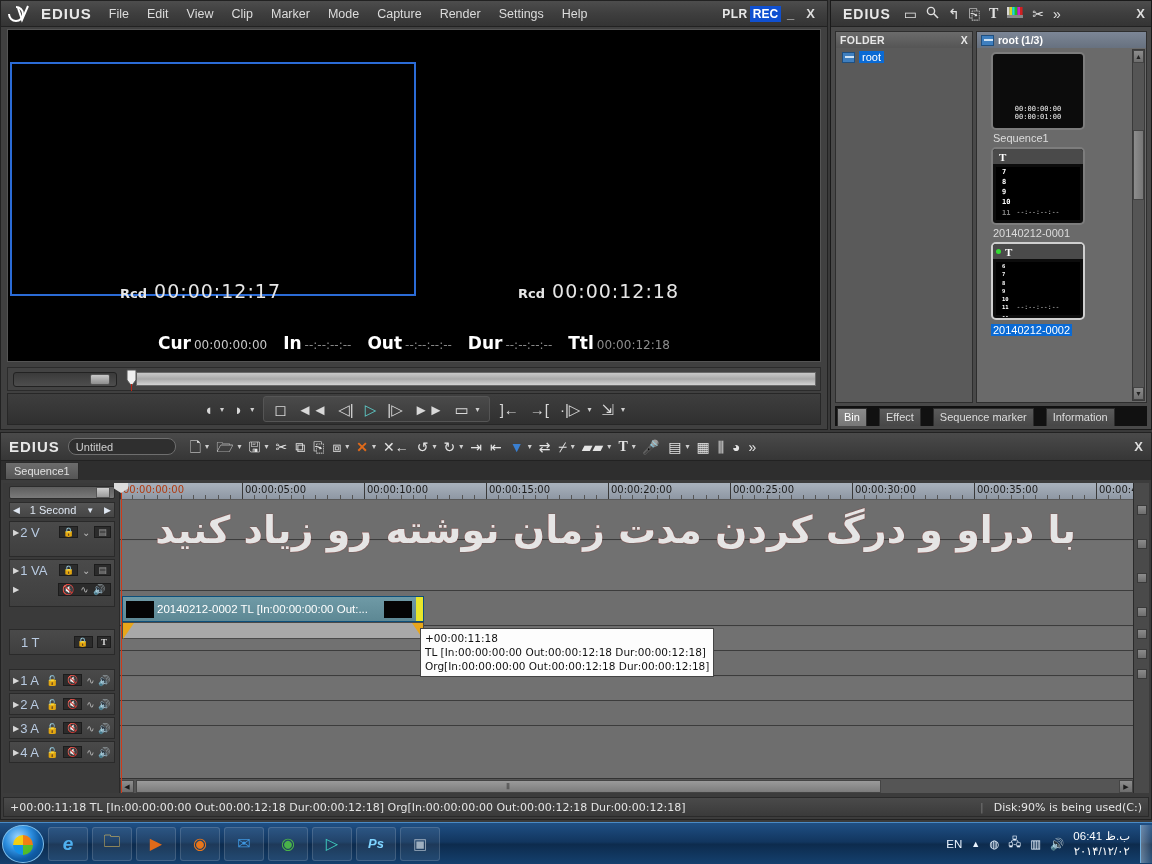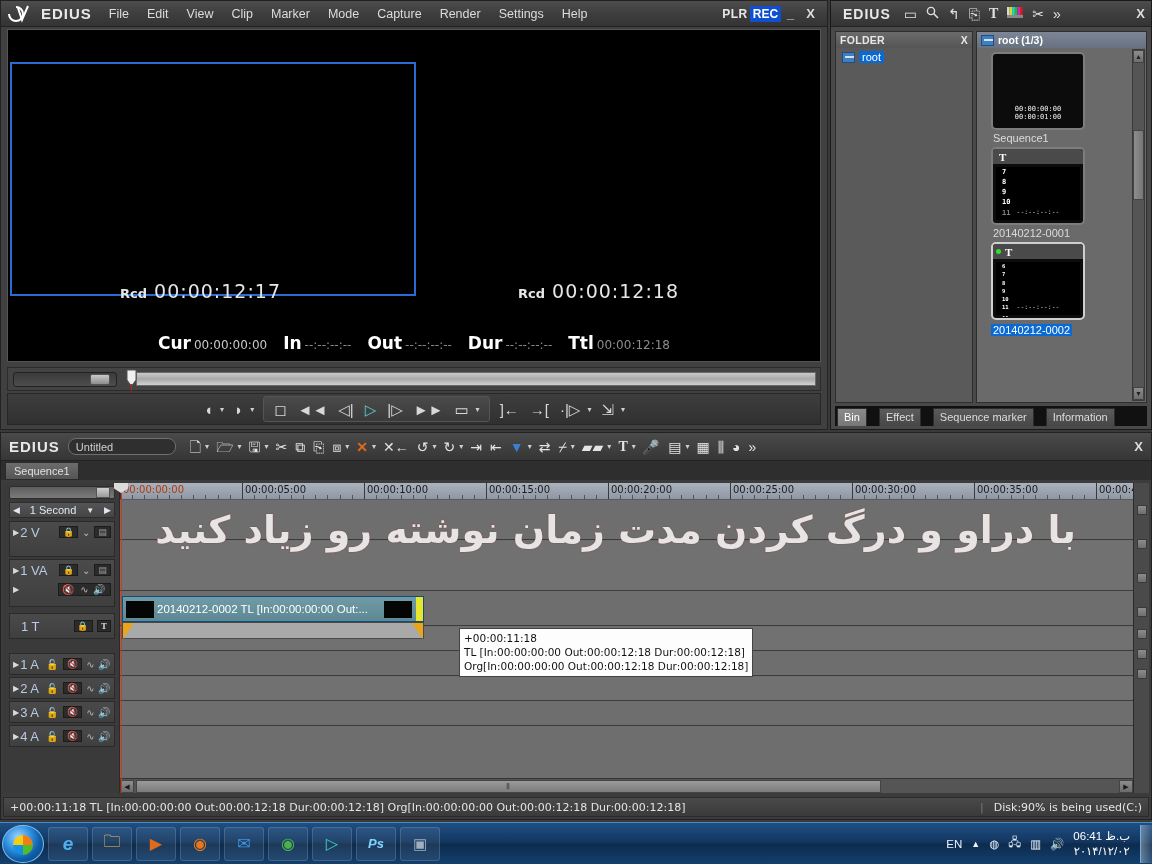--- a/index.html
+++ b/index.html
@@ -218,21 +218,20 @@
   .clip-yellow { position:absolute; right:0; top:0; width:7px; height:100%; background:#e8e62a;}
   .clip-low { position:absolute; background:#a9a9a9; border:1px solid #4a4a4a; height:17px;}
   .tri-l { position:absolute; left:0; top:0; width:0; height:0;
            border-left:11px solid #e8a61a; border-bottom:16px solid transparent;}
   .tri-r { position:absolute; right:0; top:0; width:0; height:0;
            border-right:11px solid #e8a61a; border-bottom:16px solid transparent;}
   .tooltip {
     position:absolute; background:#fdfdfd; border:1px solid #444; padding:2px 4px;
     font-size:10.5px; color:#111; line-height:1.35; white-space:nowrap; z-index:20;
     font-family:"DejaVu Sans", sans-serif;
-    margin-left:39px;
   }
   .hscroll { position:absolute; left:0; right:0; bottom:0; height:15px;
              background:#555; border-top:1px solid #333; display:flex; align-items:center;}
   .hs-btn { width:14px; height:13px; background:linear-gradient(180deg,#8d8d8d,#6d6d6d);
             border:1px solid #444; color:#1a1a1a; font-size:7px; text-align:center; line-height:12px;}
   .hs-thumb { position:absolute; left:16px; width:745px; height:13px;
               background:linear-gradient(180deg,#9a9a9a,#7c7c7c); border:1px solid #444;
               color:#333; font-size:8px; text-align:center; line-height:12px; letter-spacing:1px;}
   .tl-right-col { width:16px; background:#4a4a4a; border-left:1px solid #2a2a2a;}
   .rbox{margin:3px auto; width:10px;height:10px;background:linear-gradient(180deg,#8c8c8c,#6e6e6e);border:1px solid #3a3a3a;}
@@ -561,21 +560,21 @@
         <div class="trk-bot">
           <span class="trk-arrow">▶</span>
           <span class="pillrow">
             <span class="mini-ico">🔇</span>
             <span class="mini-ico">∿</span>
             <span class="mini-ico">🔊</span>
           </span>
         </div>
       </div>
 
-      <div class="track" style="height:26px; margin-top:6px">
+      <div class="track" style="height:26px; margin-top:22px">
         <div class="trk-top" style="height:24px">
           <span class="trk-name" style="margin-left:8px">1 T</span>
           <span class="trk-ctrls">
             <span class="pill">🔒</span>
             <span class="pill" style="font-family:'Liberation Serif',serif;color:#ddd;font-weight:bold">T</span>
           </span>
         </div>
       </div>
 
       <div class="track" style="height:22px; margin-top:14px">

